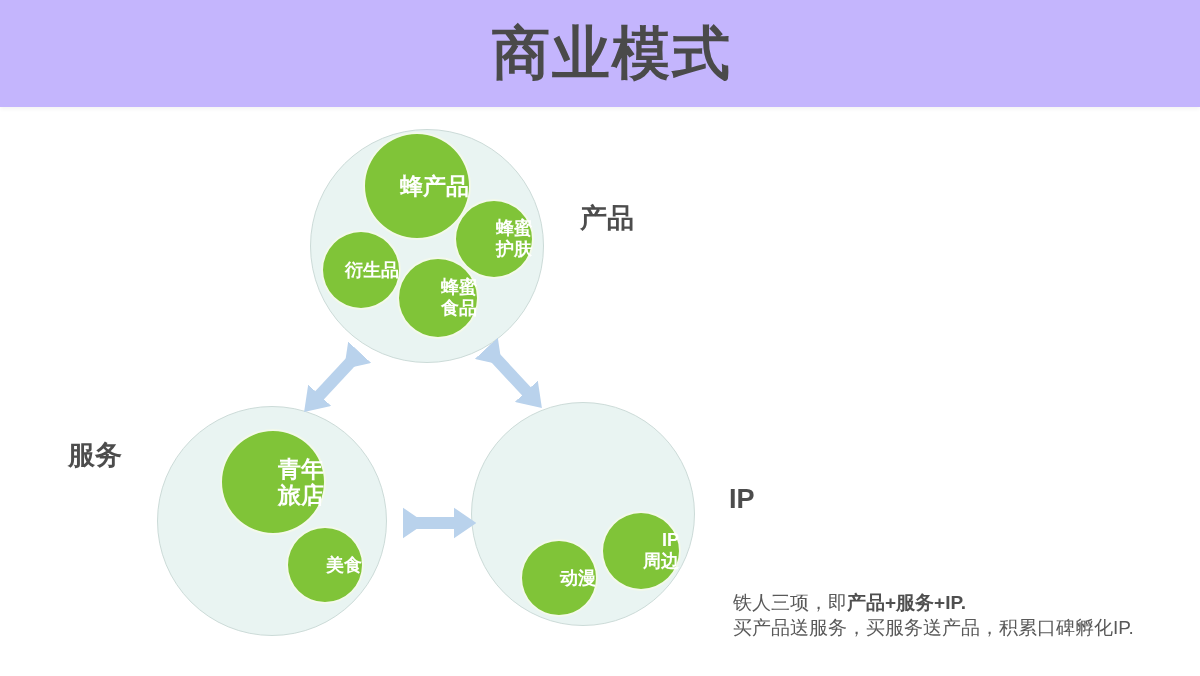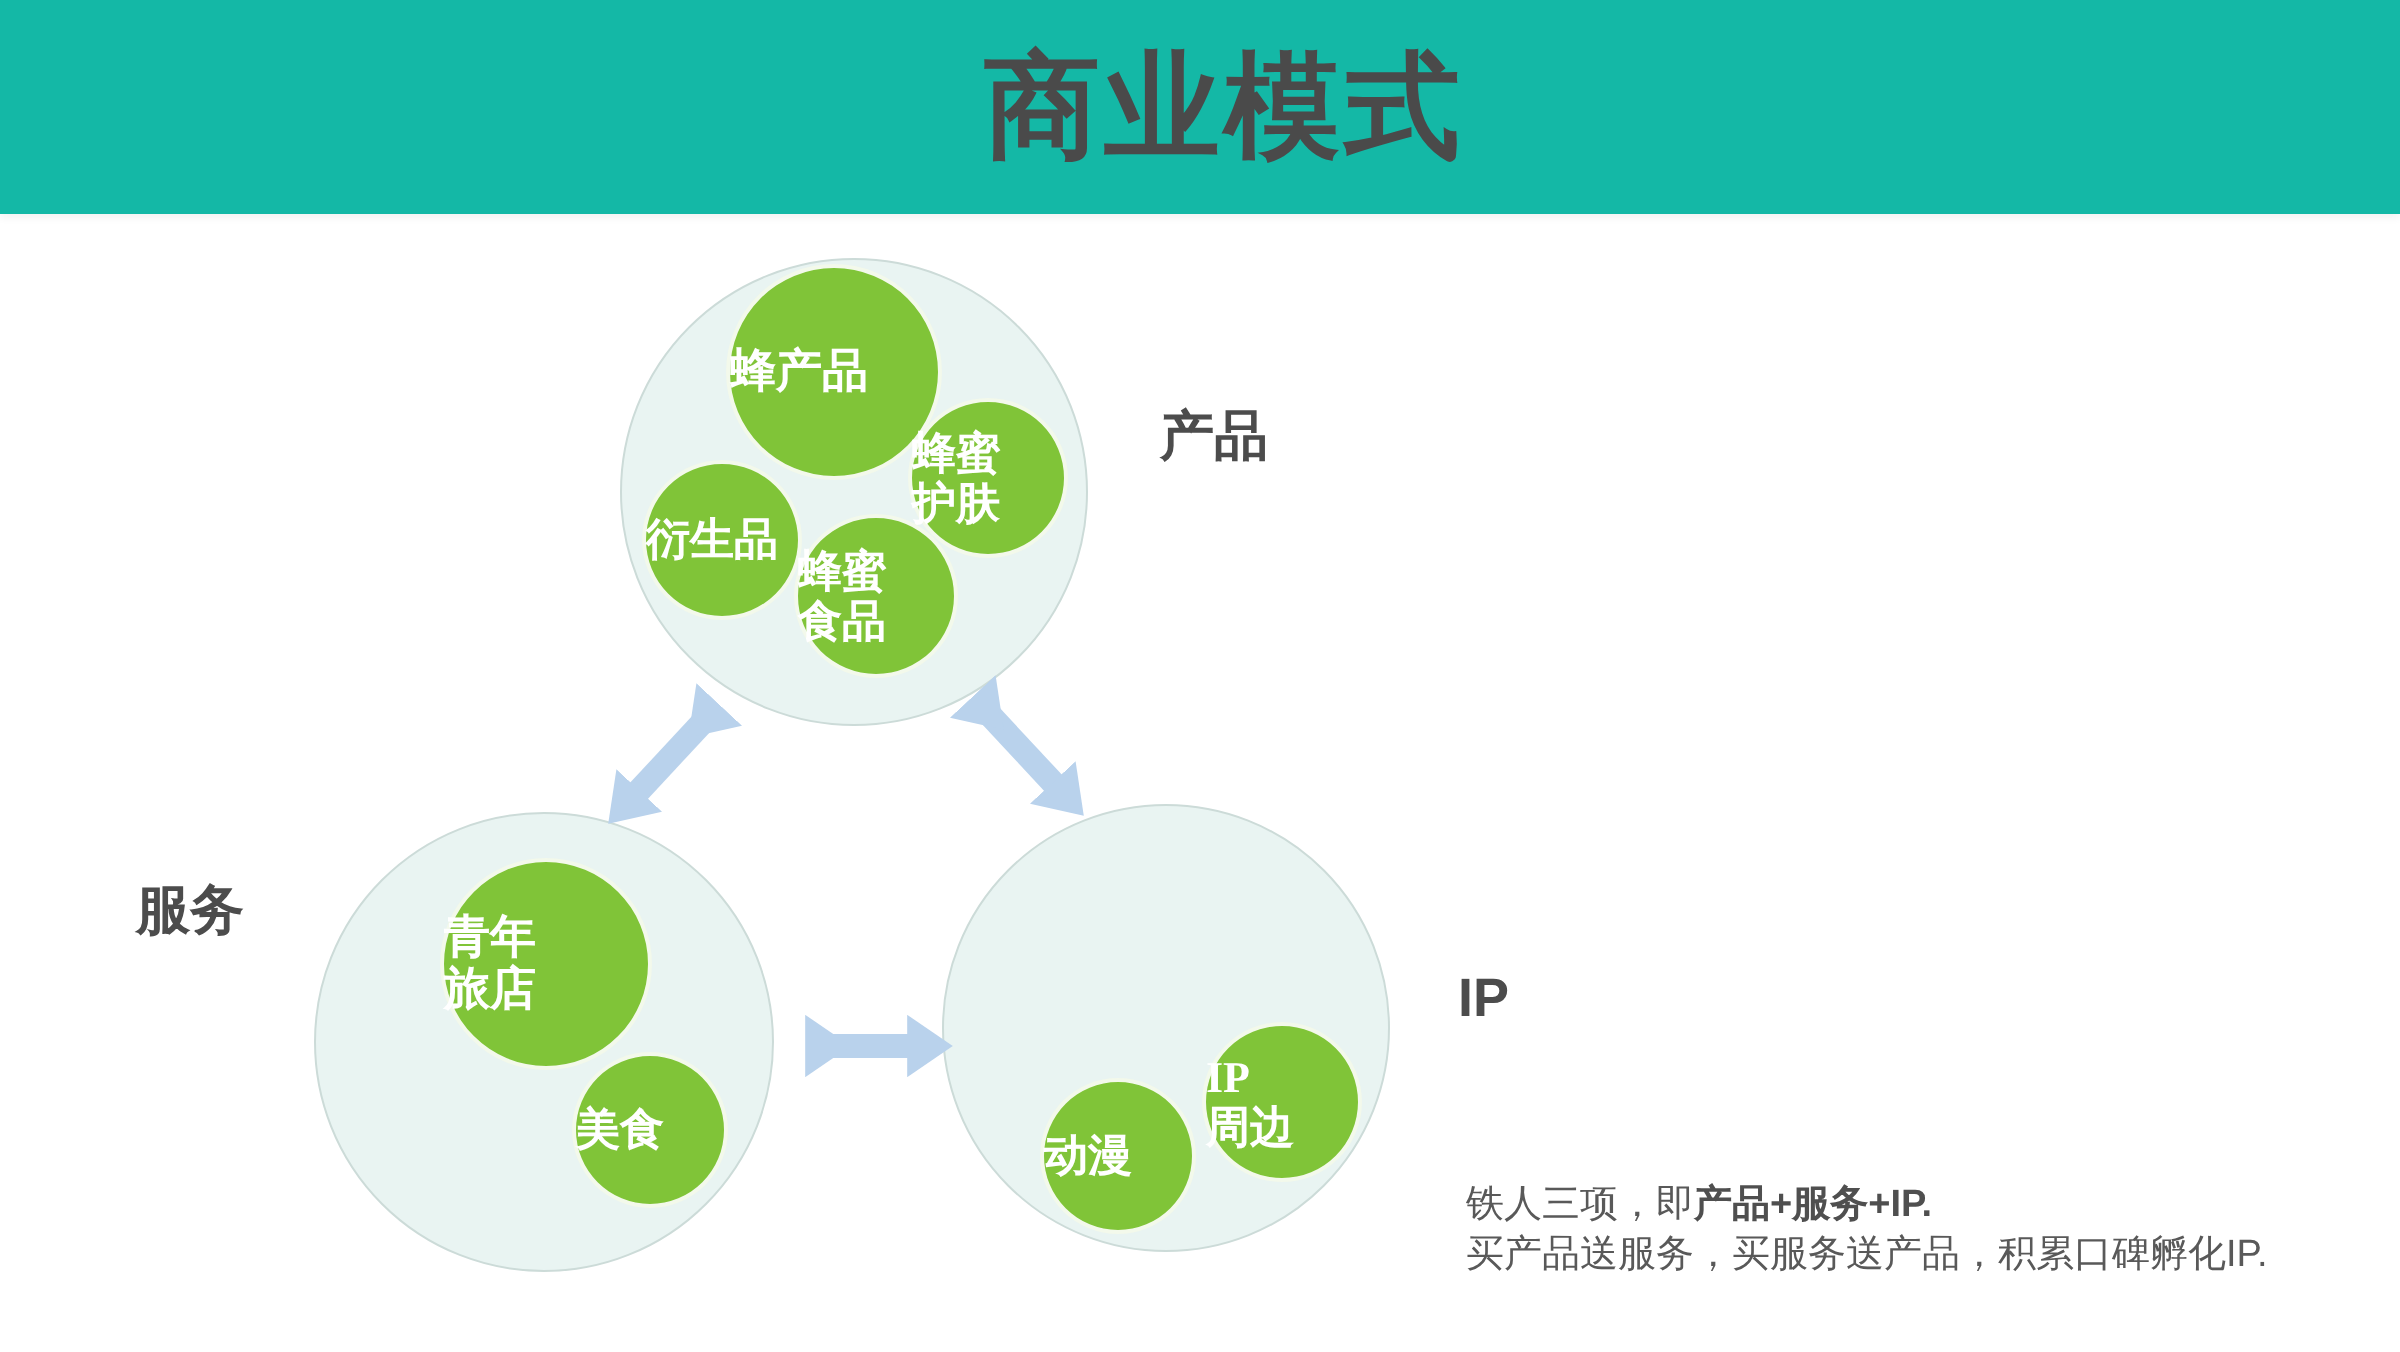--- a/index.html
+++ b/index.html
@@ -6,21 +6,21 @@
   .slide{
     position:relative;
     width:1200px;height:676px;
     background:#ffffff;
     overflow:hidden;
     font-family:"Liberation Sans","DejaVu Sans",sans-serif;
   }
   
   .header-band{
     position:absolute;left:0;top:0;width:1200px;height:107px;
-    background:#14b8a6;
+    background:#c4b5fd;
     box-shadow:0 2px 4px rgba(0,0,0,0.05);
     display:flex;align-items:center;justify-content:center;
   }
   .slide-title{
     font-size:58px;font-weight:700;color:#4a4a4a;
     letter-spacing:2px;margin-left:24px;
   }
   
   .big-circle{
     position:absolute;border-radius:50%;
@@ -30,26 +30,26 @@
   }
   #big-product{left:310px;top:129px;width:234px;height:234px;}
   #big-service{left:157px;top:406px;width:230px;height:230px;}
   #big-ip{left:471px;top:402px;width:224px;height:224px;}
   
   .node{
     position:absolute;border-radius:50%;
     background:#80c438;
     border:2px solid rgba(255,255,255,0.9);
     box-sizing:border-box;
-    display:flex;flex-direction:column;align-items:flex-start;justify-content:center;
-    color:#ffffff;font-weight:700;text-align:center;font-family:Liberation Serif, serif;
+    display:flex;flex-direction:column;align-items:flex-end;justify-content:center;
+    color:#ffffff;font-weight:700;text-align:center;
   }
   .node .node-line{line-height:1.15;}
   .node-lg{font-size:23px;}
-  .node-sm{font-size:22px;}
+  .node-sm{font-size:18px;}
   #node-bee-products{left:363px;top:132px;width:108px;height:108px;}
   #node-honey-skincare{left:454px;top:199px;width:80px;height:80px;}
   #node-derivatives{left:321px;top:230px;width:80px;height:80px;}
   #node-honey-food{left:397px;top:257px;width:82px;height:82px;}
   #node-youth-hostel{left:220px;top:429px;width:106px;height:106px;}
   #node-travel-lodging{left:206px;top:540px;width:78px;height:78px;}
   #node-gourmet{left:286px;top:526px;width:78px;height:78px;}
   #node-meicaofeng{left:525px;top:425px;width:106px;height:106px;}
   #node-ip-merch{left:601px;top:511px;width:80px;height:80px;}
   #node-anime{left:520px;top:539px;width:78px;height:78px;}

